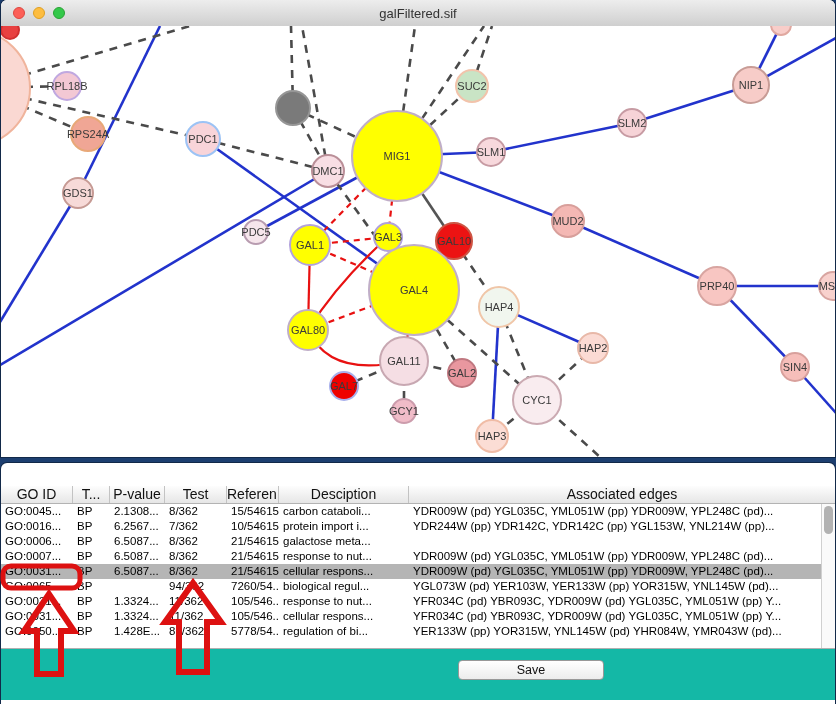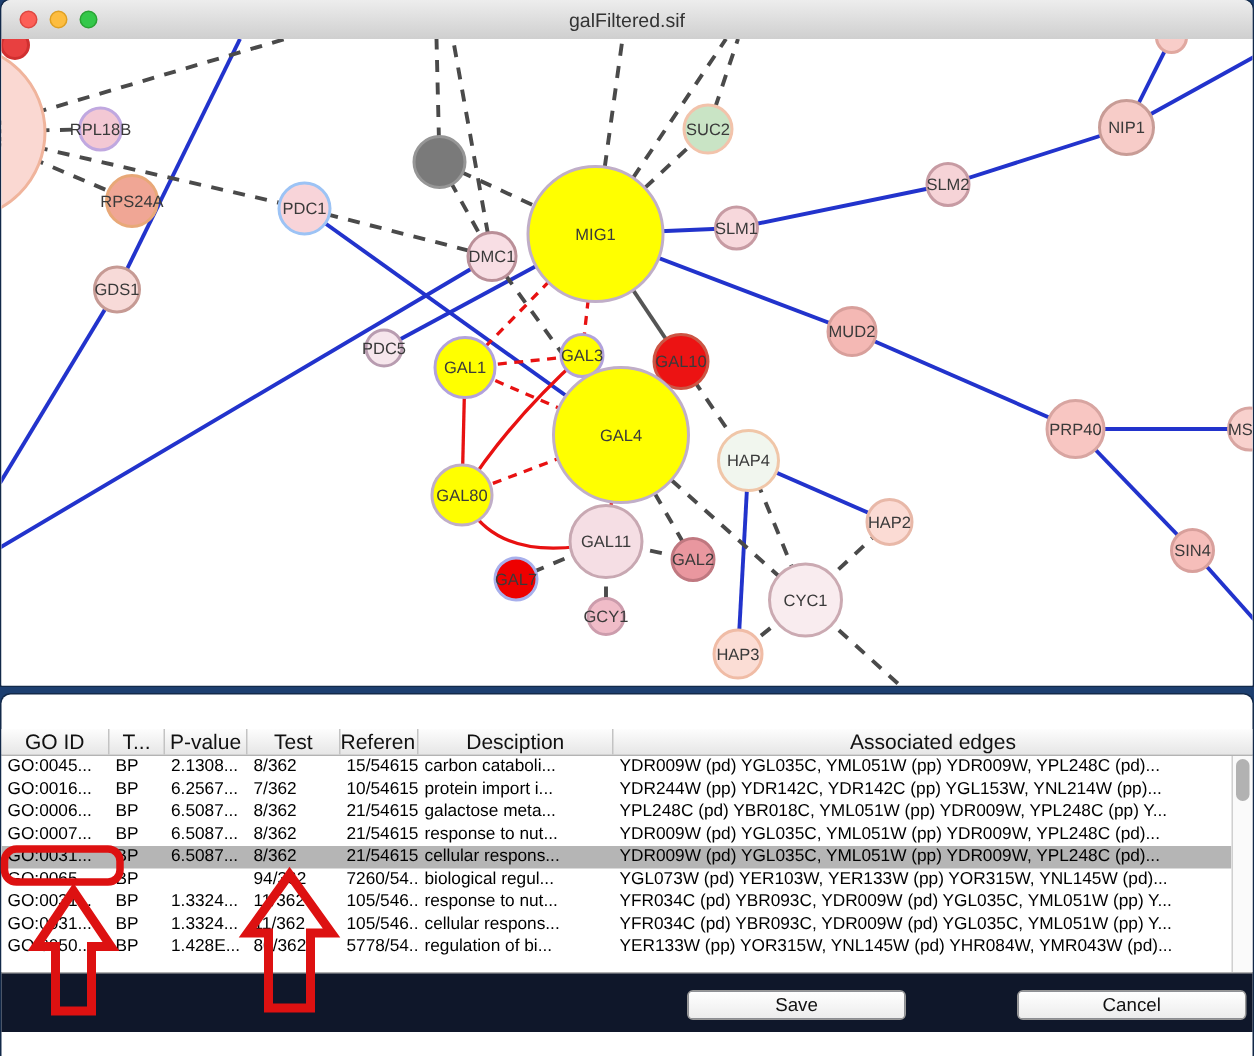--- a/index.html
+++ b/index.html
@@ -48,22 +48,22 @@
   .trow.selected{background:#b5b5b5;}
   .tcell{flex:0 0 auto;padding-left:4px;box-sizing:border-box;
     white-space:nowrap;overflow:hidden;}
   .tcell:last-child{flex:1 1 auto;}
 
   #table-scrollbar{position:absolute;top:41px;left:820px;width:14px;height:144px;
     background:#fafafa;border-left:1px solid #d0d0d0;box-sizing:border-box;}
   #scroll-thumb{position:absolute;top:2px;left:2px;width:9px;height:28px;
     background:#b2b2b2;border-radius:5px;}
 
-  #noa-footer{position:absolute;left:0;top:185px;width:834px;height:40px;
-    background:#0f172a;border-top:1px solid #b0b0b0;box-sizing:border-box;}
+  #noa-footer{position:absolute;left:0;top:185px;width:834px;height:52px;
+    background:#14b8a6;border-top:1px solid #b0b0b0;box-sizing:border-box;}
   .btn{position:absolute;top:11px;height:20px;box-sizing:border-box;
     background:linear-gradient(#ffffff,#ececec);
     border:1px solid #989898;border-radius:4px;
     font-size:12.5px;color:#111;text-align:center;line-height:18px;cursor:default;}
   #save-btn{left:457px;width:146px;}
   #cancel-btn{left:677px;width:153px;}
 
   #anno{position:absolute;top:0;left:0;z-index:10;pointer-events:none;}
 </style>
 </head>
@@ -224,21 +224,20 @@
         <div class="tcell" style="width: 130px;">protein import i...</div>
         <div class="tcell" style="width: 412px;">YDR244W (pp) YDR142C, YDR142C (pp) YGL153W, YNL214W (pp)...</div>
       </div>
       <div class="trow">
         <div class="tcell" style="width: 72px;">GO:0006...</div>
         <div class="tcell" style="width: 37px;">BP</div>
         <div class="tcell" style="width: 55px;">6.5087...</div>
         <div class="tcell" style="width: 62px;">8/362</div>
         <div class="tcell" style="width: 52px;">21/54615</div>
         <div class="tcell" style="width: 130px;">galactose meta...</div>
-        <div class="tcell" style="width: 412px;">YPL248C (pd) YBR018C, YML051W (pp) YDR009W, YPL248C (pp) Y...</div>
       </div>
       <div class="trow">
         <div class="tcell" style="width: 72px;">GO:0007...</div>
         <div class="tcell" style="width: 37px;">BP</div>
         <div class="tcell" style="width: 55px;">6.5087...</div>
         <div class="tcell" style="width: 62px;">8/362</div>
         <div class="tcell" style="width: 52px;">21/54615</div>
         <div class="tcell" style="width: 130px;">response to nut...</div>
         <div class="tcell" style="width: 412px;">YDR009W (pd) YGL035C, YML051W (pp) YDR009W, YPL248C (pd)...</div>
       </div>
@@ -287,21 +286,20 @@
         <div class="tcell" style="width: 130px;">regulation of bi...</div>
         <div class="tcell" style="width: 412px;">YER133W (pp) YOR315W, YNL145W (pd) YHR084W, YMR043W (pd)...</div>
       </div>
     </div>
   <div id="table-scrollbar">
     <div id="scroll-thumb"></div>
   </div>
 
   <div id="noa-footer">
     <div class="btn" id="save-btn">Save</div>
-    <div class="btn" id="cancel-btn">Cancel</div>
   </div>
 </div>
 
 <svg id="anno" width="836" height="704">
     <rect x="3" y="566" width="77" height="22" rx="8" fill="none" stroke="#dd1111" stroke-width="5"></rect>
     <path d="M49,594
                L24,631
                L37,631
                L37,674
                L61,674

